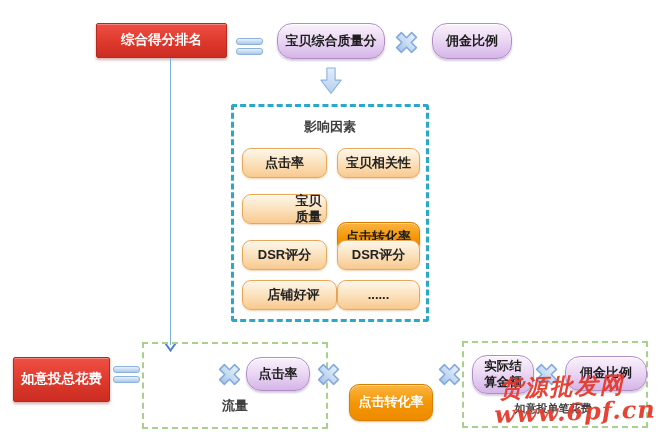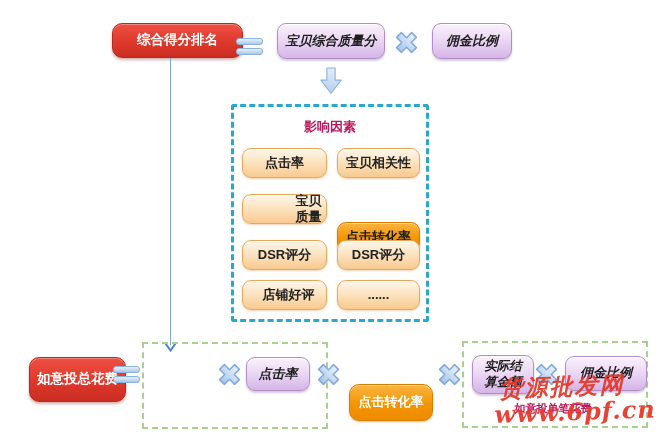--- a/index.html
+++ b/index.html
@@ -9,28 +9,27 @@
   }
   .node{
     position:absolute;display:flex;align-items:center;justify-content:center;
     text-align:center;font-weight:bold;font-size:13px;border-radius:9px;
     box-sizing:border-box;line-height:1.25;
   }
   .red{
     background:linear-gradient(180deg,#ef5044 0%,#de382c 55%,#cb2d22 100%);
     border:1px solid #b52a1f;color:#ffffff;
     box-shadow:0 2px 3px rgba(140,25,15,.35), inset 0 1px 0 rgba(255,255,255,.3);
-    border-radius:10px;font-size:13.5px;margin-left:16px;
+    border-radius:2px;font-size:13.5px;
   }
   .purple{
     background:linear-gradient(180deg,#f9f2fb 0%,#ecd9f4 45%,#d5b5e7 100%);
     border:1px solid #b08fc9;color:#1d1d1d;
     box-shadow:0 2px 2px rgba(120,80,150,.3), inset 0 1px 0 rgba(255,255,255,.8);
-    border-radius:9px;
-    font-style:italic;
+    border-radius:15px;
   }
   .orange-light{
     background:linear-gradient(180deg,#fdf7ea 0%,#fbe2bd 50%,#f8c98f 100%);
     border:1px solid #eaa75a;color:#222222;
     box-shadow:0 1px 2px rgba(200,130,40,.35), inset 0 1px 0 rgba(255,255,255,.8);
   }
   .orange-dark{
     background:linear-gradient(180deg,#fbb441 0%,#f39502 55%,#ee8a00 100%);
     border:1px solid #d87e00;color:#1a1a1a;
     box-shadow:0 1px 2px rgba(190,110,0,.45), inset 0 1px 0 rgba(255,255,255,.45);
@@ -38,21 +37,21 @@
   }
   .orange-dark.white-text{color:#ffffff;border-radius:10px;}
   .dashed-teal{
     position:absolute;border:3px dashed #2ba7c9;border-radius:3px;
     box-sizing:border-box;background:transparent;
   }
   .dashed-green{
     position:absolute;border:2px dashed #a9d18e;box-sizing:border-box;background:transparent;
   }
   .red-label{
-    position:absolute;color:#be185d;font-weight:bold;font-size:13px;text-align:center;
+    position:absolute;color:#404040;font-weight:bold;font-size:13px;text-align:center;
   }
   .eq-icon{position:absolute;width:27px;}
   .eq-bar{
     height:7px;border-radius:3px;margin-bottom:3px;
     background:linear-gradient(180deg,#eaf2fb 0%,#c3d8f0 60%,#aac8e8 100%);
     border:1px solid #8cb3dd;box-sizing:border-box;
   }
   .x-icon,.arrow-icon,.chev-icon{position:absolute;}
   .vline{position:absolute;width:1px;background:#7bafde;}
   .wm{
@@ -109,39 +108,40 @@
 
   <div class="dashed-teal" style="left:231px;top:104px;width:198px;height:218px;"></div>
   <div class="red-label" style="left:231px;top:118px;width:198px;">影响因素</div>
 
   <div class="node orange-light" style="left:242px;top:148px;width:85px;height:30px;">点击率</div>
   <div class="node orange-light" style="left:337px;top:148px;width:83px;height:30px;text-align:center;">宝贝相关性</div>
   <div class="node orange-light" style="left:242px;top:194px;width:85px;height:30px;padding-left:48px;">宝贝质量</div>
   <div class="node orange-dark" style="left:337px;top:194px;width:83px;height:30px;">点击转化率</div>
   <div class="node orange-light" style="left:242px;top:240px;width:85px;height:30px;">DSR评分</div>
   <div class="node orange-light" style="left:337px;top:240px;width:83px;height:30px;">DSR评分</div>
-  <div class="node orange-light" style="left:242px;top:280px;width:85px;height:30px;padding-left:8px;">店铺好评</div>
+  <div class="node orange-light" style="left:242px;top:280px;width:95px;height:30px;padding-left:8px;">店铺好评</div>
   <div class="node orange-light" style="left:337px;top:280px;width:83px;height:30px;">......</div>
 
   <div class="node red" style="left:13px;top:357px;width:97px;height:45px;">如意投总花费</div>
 
   <div class="eq-icon" style="left:113px;top:366px;">
     <div class="eq-bar"></div>
       <div class="eq-bar"></div>
   </div>
 
   <div class="dashed-green" style="left:142px;top:342px;width:186px;height:87px;"></div>
 
 
   <svg class="x-icon" style="left:216px;top:361px;" width="27" height="27" viewBox="0 0 28 28">
     <path d="M10.5 3 h7 v7.5 H25 v7 h-7.5 V25 h-7 v-7.5 H3 v-7 h7.5 Z" transform="rotate(45 14 14)" fill="url(#xg)" stroke="#84aadd" stroke-width="1.6" stroke-linejoin="round"></path>
   </svg>
 
   <div class="node purple" style="left:246px;top:357px;width:64px;height:34px;">点击率</div>
 
+  <div class="red-label" style="left:142px;top:397px;width:186px;">流量</div>
 
   <svg class="x-icon" style="left:315px;top:361px;" width="27" height="27" viewBox="0 0 28 28">
     <path d="M10.5 3 h7 v7.5 H25 v7 h-7.5 V25 h-7 v-7.5 H3 v-7 h7.5 Z" transform="rotate(45 14 14)" fill="url(#xg)" stroke="#84aadd" stroke-width="1.6" stroke-linejoin="round"></path>
   </svg>
 
   <div class="node orange-dark white-text" style="left:349px;top:356px;width:84px;height:37px;">点击转化率</div>
 
   <svg class="x-icon" style="left:436px;top:361px;" width="27" height="27" viewBox="0 0 28 28">
     <path d="M10.5 3 h7 v7.5 H25 v7 h-7.5 V25 h-7 v-7.5 H3 v-7 h7.5 Z" transform="rotate(45 14 14)" fill="url(#xg)" stroke="#84aadd" stroke-width="1.6" stroke-linejoin="round"></path>
   </svg>

